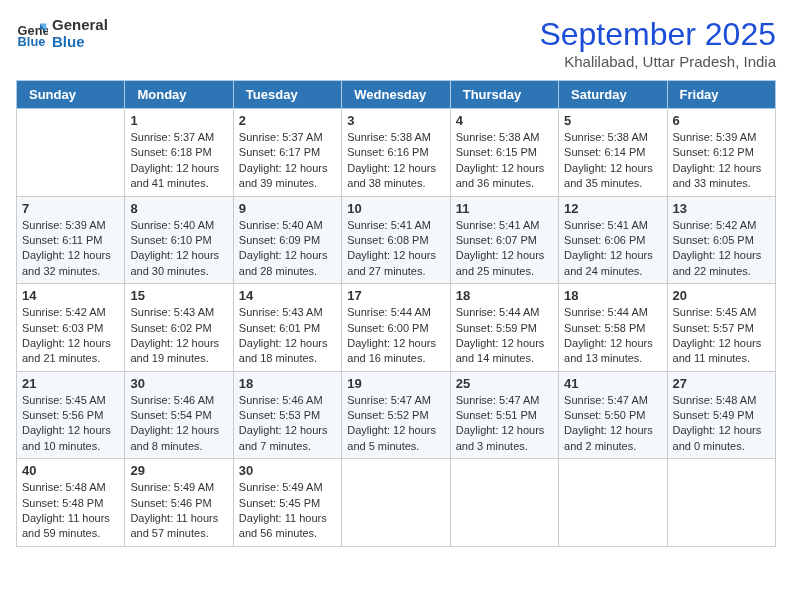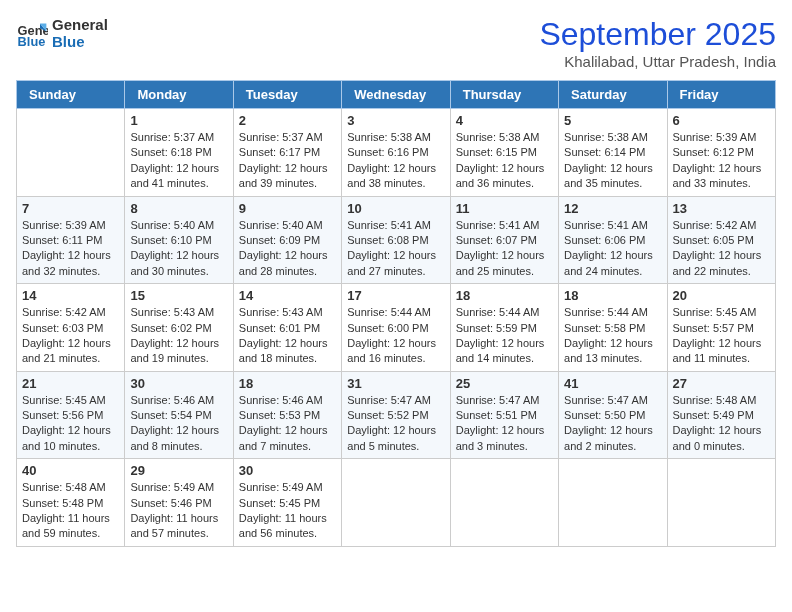--- a/index.html
+++ b/index.html
@@ -210,21 +210,21 @@
         </td>
         <td>
           <span class="day-number">30</span>
           <div class="day-info">Sunrise: 5:46 AM<br>Sunset: 5:54 PM<br>Daylight: 12 hours and 8 minutes.</div>
         </td>
         <td>
           <span class="day-number">18</span>
           <div class="day-info">Sunrise: 5:46 AM<br>Sunset: 5:53 PM<br>Daylight: 12 hours and 7 minutes.</div>
         </td>
         <td>
-          <span class="day-number">31</span>
+          <span class="day-number">19</span>
           <div class="day-info">Sunrise: 5:47 AM<br>Sunset: 5:52 PM<br>Daylight: 12 hours and 5 minutes.</div>
         </td>
         <td>
           <span class="day-number">25</span>
           <div class="day-info">Sunrise: 5:47 AM<br>Sunset: 5:51 PM<br>Daylight: 12 hours and 3 minutes.</div>
         </td>
         <td>
           <span class="day-number">41</span>
           <div class="day-info">Sunrise: 5:47 AM<br>Sunset: 5:50 PM<br>Daylight: 12 hours and 2 minutes.</div>
         </td>

